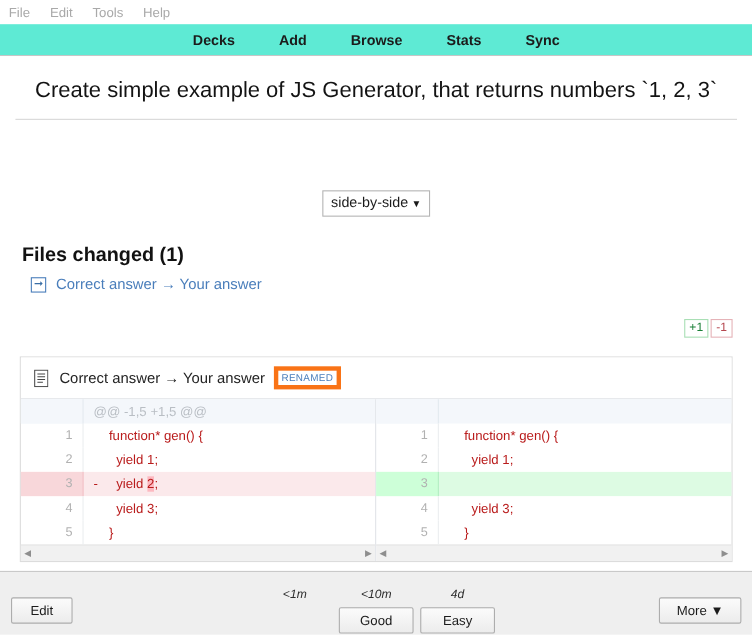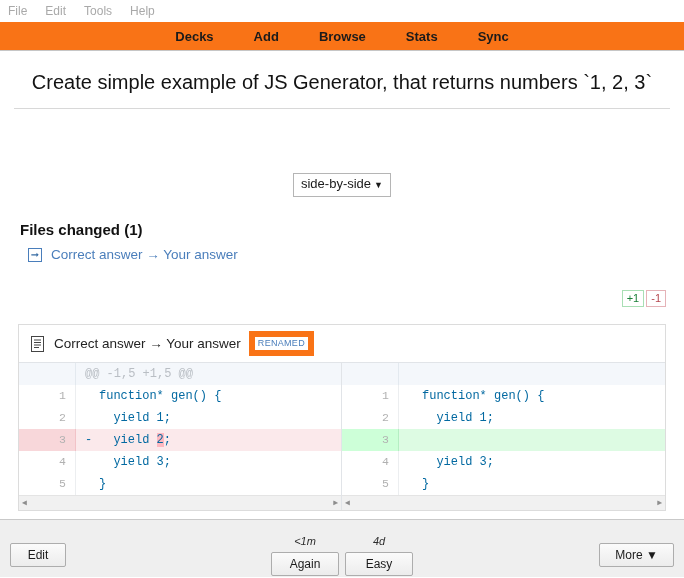--- a/index.html
+++ b/index.html
@@ -23,21 +23,21 @@
   .menubar .menu-item {
     font-size: 12px;
     color: #a9a9a9;
     line-height: 22px;
     cursor: default;
   }
 
   
   .navbar {
     height: 29px;
-    background: #f97316;
+    background: #5eead4;
     border-bottom: 1px solid #c6c6c6;
     display: flex;
     align-items: center;
     justify-content: center;
     gap: 40px;
   }
   .navbar .nav-link {
     font-size: 13px;
     font-weight: bold;
     color: #1b1b1b;
@@ -79,21 +79,21 @@
     color: #1a1a1a;
     padding: 2px 7px 3px 7px;
     font-family: "Liberation Sans", sans-serif;
     cursor: pointer;
     line-height: 15px;
   }
   .mode-select .caret { font-size: 9px; margin-left: 3px; }
 
   .files-changed-title {
     margin: 24px 0 0 20px;
-    font-size: 15px;
+    font-size: 18px;
     font-weight: bold;
     color: #121212;
   }
 
   .summary-row {
     display: flex;
     align-items: center;
     margin: 9px 0 0 28px;
     position: relative;
   }
@@ -162,32 +162,32 @@
     width: 13px; height: 16px;
     margin-right: 10px;
     flex: 0 0 auto;
   }
   .file-name {
     font-size: 13.5px;
     color: #232323;
     margin-right: 8px;
   }
   .renamed-badge {
-    border: 6px solid #f97316;
+    border: 4px solid #f97316;
     color: #4a7ebb;
     font-size: 9px;
     padding: 1px 3px;
     letter-spacing: 0.3px;
     line-height: 11px;
     font-family: "Liberation Sans", sans-serif;
   }
 
   .diff-panes {
     display: flex;
-    font-family: Liberation Mono, monospace;
+    font-family: Liberation Sans, sans-serif;
     font-size: 12px;
   }
   .pane {
     width: 50%;
     position: relative;
   }
   .pane.left { border-right: 1px solid #e1e4e8; }
 
   .row {
     display: flex;
@@ -203,21 +203,21 @@
     font-size: 11.5px;
     border-right: 1px solid #eceef0;
     height: 22px;
     line-height: 22px;
     user-select: none;
   }
   .row .code {
     flex: 1 1 auto;
     padding-left: 9px;
     white-space: pre;
-    color: #0369a1;
+    color: #b91c1c;
     line-height: 22px;
     height: 22px;
     overflow: hidden;
   }
 
   .row.hunk { background: #f4f7fb; }
   .row.hunk .gutter { background: #f4f7fb; border-right-color: #e3e9ef; }
   .row.hunk .code { color: #b9bec4; }
 
   .row.del { background: #fbe9eb; }
@@ -423,21 +423,24 @@
     </div>
   </div>
 </div>
 
 <div class="bottombar">
   <div class="btn btn-edit">Edit</div>
 
   <div class="answer-group">
     <div class="answer-col">
       <div class="ivl">&lt;1m</div>
-      <div class="btn">Again</div>
+    </div>
+    <div class="answer-col">
+      <div class="ivl">&lt;10m</div>
+      <div class="btn">Good</div>
     </div>
     <div class="answer-col">
       <div class="ivl">4d</div>
       <div class="btn">Easy</div>
     </div>
   </div>
 
   <div class="btn btn-more">More ▼</div>
 </div>
 

